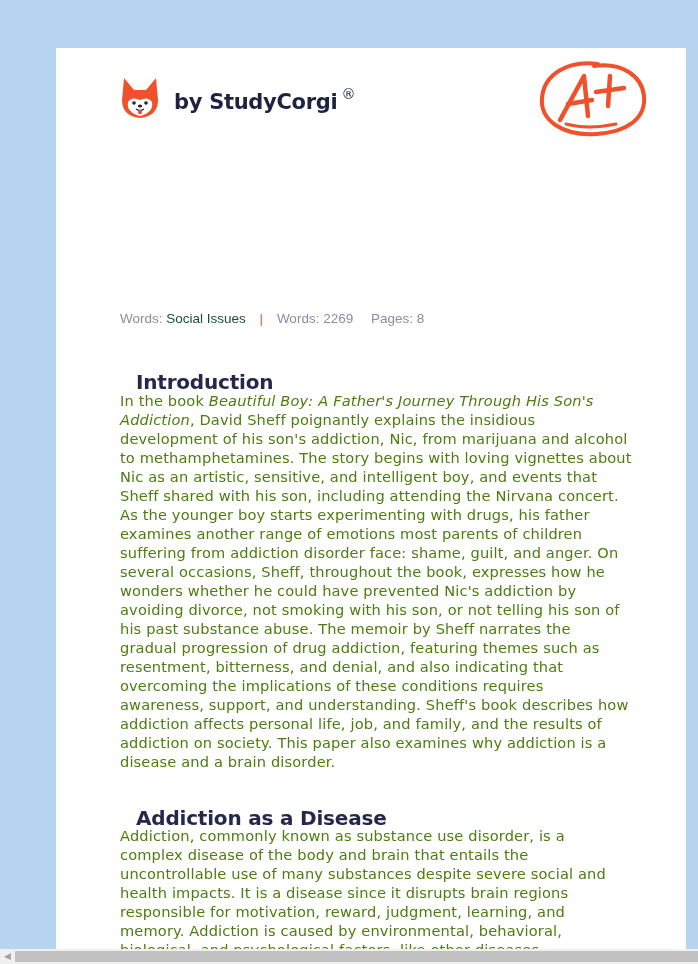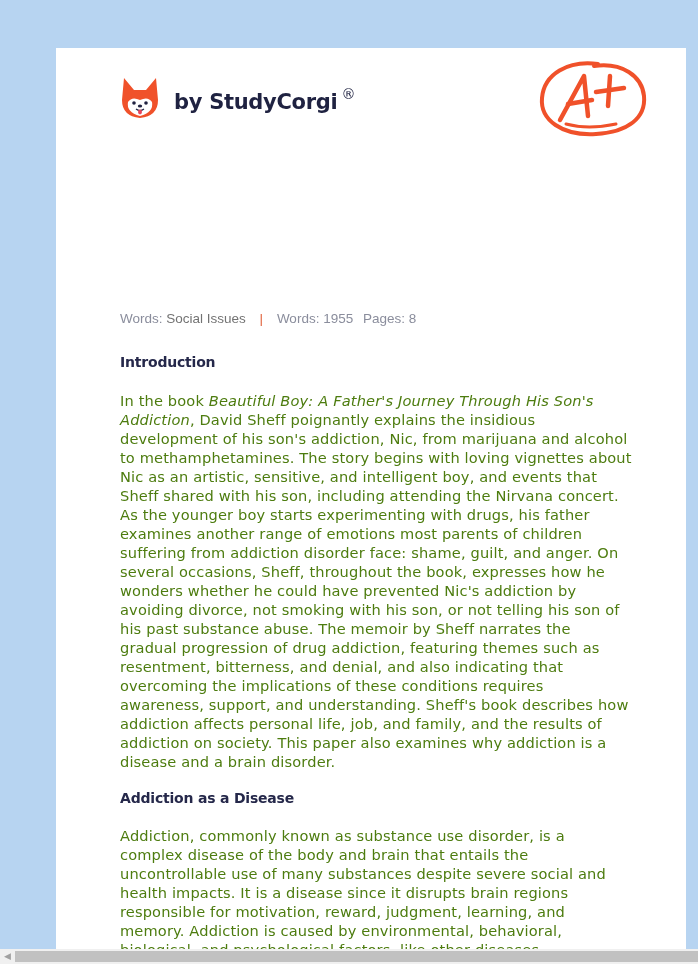--- a/index.html
+++ b/index.html
@@ -68,30 +68,30 @@
     }
     .meta {
       position: absolute;
       left: 64px;
       top: 263px;
       font-family: "Liberation Sans", sans-serif;
       font-size: 13.5px;
       color: #8a8d9c;
       white-space: nowrap;
     }
-    .meta .topic-value { color: #737373; }
+    .meta .topic-value { color: #14532d; }
     .meta .sep { color: #e0613a; margin: 0 10px; }
-    .meta .pages { margin-left: 6px; }
+    .meta .pages { margin-left: 14px; }
     .h2 {
       position: absolute;
       left: 64px;
-      margin: 0;
+      margin: 16px;
       font-family: "DejaVu Sans", sans-serif;
       font-weight: bold;
-      font-size: 14px;
+      font-size: 20px;
       color: #25284a;
       letter-spacing: -0.2px;
     }
     .para {
       position: absolute;
       left: 64px;
       width: 512px;
       margin: 0;
       font-family: "DejaVu Sans", sans-serif;
       font-size: 14.6px;
@@ -152,21 +152,21 @@
     <path d="M58 34 L86 30" fill="none" stroke="#f0512a" stroke-width="4.5" stroke-linecap="round"></path>
     <path d="M72 18 L70 48" fill="none" stroke="#f0512a" stroke-width="4.5" stroke-linecap="round"></path>
     <path d="M28 66 Q50 72 78 66" fill="none" stroke="#f0512a" stroke-width="3" stroke-linecap="round"></path>
   </svg>
 
 
   <div class="meta">
     <span>Words:</span>
     <span class="topic-value">Social Issues</span>
     <span class="sep">|</span>
-    <span>Words: 1955</span>
+    <span>Words: 2269</span>
     <span class="pages">Pages: 8</span>
   </div>
 
   <h2 class="h2" style="top:306px;">Introduction</h2>
 
   <p class="para" style="top:343px;"><span>In the book </span><em>Beautiful Boy: A Father's Journey Through His Son's Addiction</em><span>, David Sheff poignantly explains the insidious development of his son's addiction, Nic, from marijuana and alcohol to methamphetamines. The story begins with loving vignettes about Nic as an artistic, sensitive, and intelligent boy, and events that Sheff shared with his son, including attending the Nirvana concert. As the younger boy starts experimenting with drugs, his father examines another range of emotions most parents of children suffering from addiction disorder face: shame, guilt, and anger. On several occasions, Sheff, throughout the book, expresses how he wonders whether he could have prevented Nic's addiction by avoiding divorce, not smoking with his son, or not telling his son of his past substance abuse. The memoir by Sheff narrates the gradual progression of drug addiction, featuring themes such as resentment, bitterness, and denial, and also indicating that overcoming the implications of these conditions requires awareness, support, and understanding. Sheff's book describes how addiction affects personal life, job, and family, and the results of addiction on society. This paper also examines why addiction is a disease and a brain disorder.</span></p>
 
   <h2 class="h2" style="top:742px;">Addiction as a Disease</h2>
 
   <p class="para" style="top:778px;">Addiction, commonly known as substance use disorder, is a complex disease of the body and brain that entails the uncontrollable use of many substances despite severe social and health impacts. It is a disease since it disrupts brain regions responsible for motivation, reward, judgment, learning, and memory. Addiction is caused by environmental, behavioral, biological, and psychological factors, like other diseases</p>

